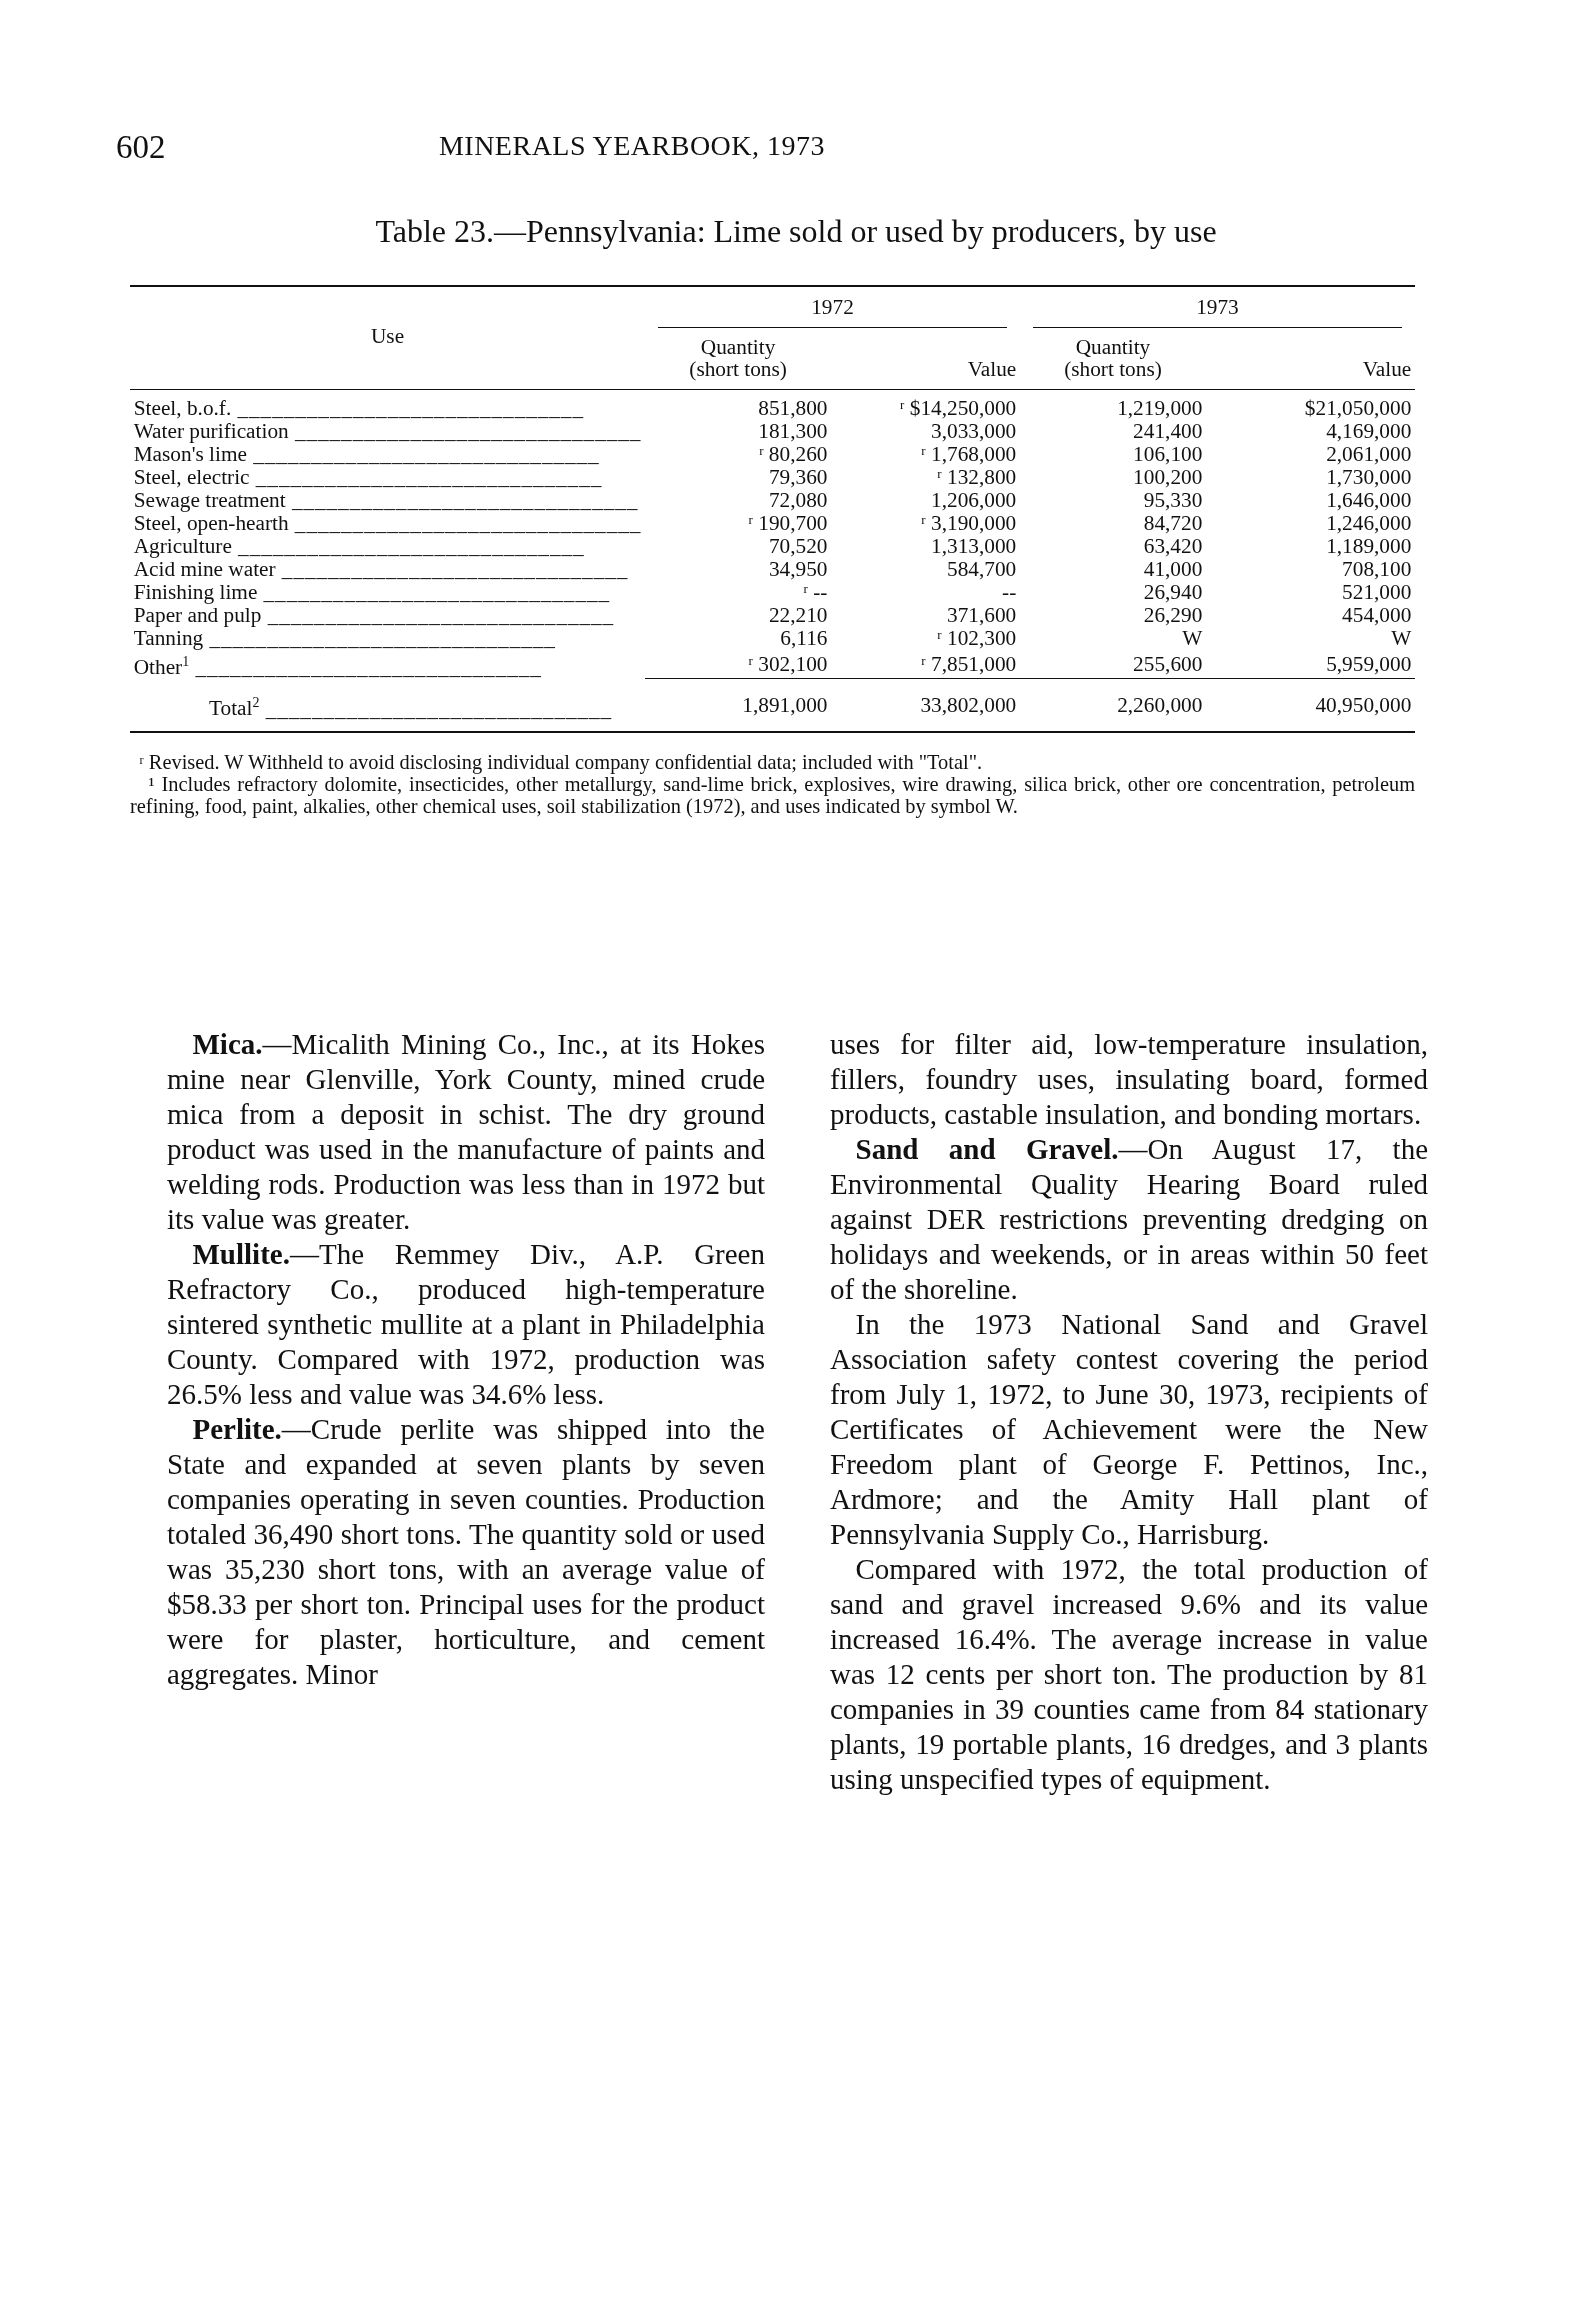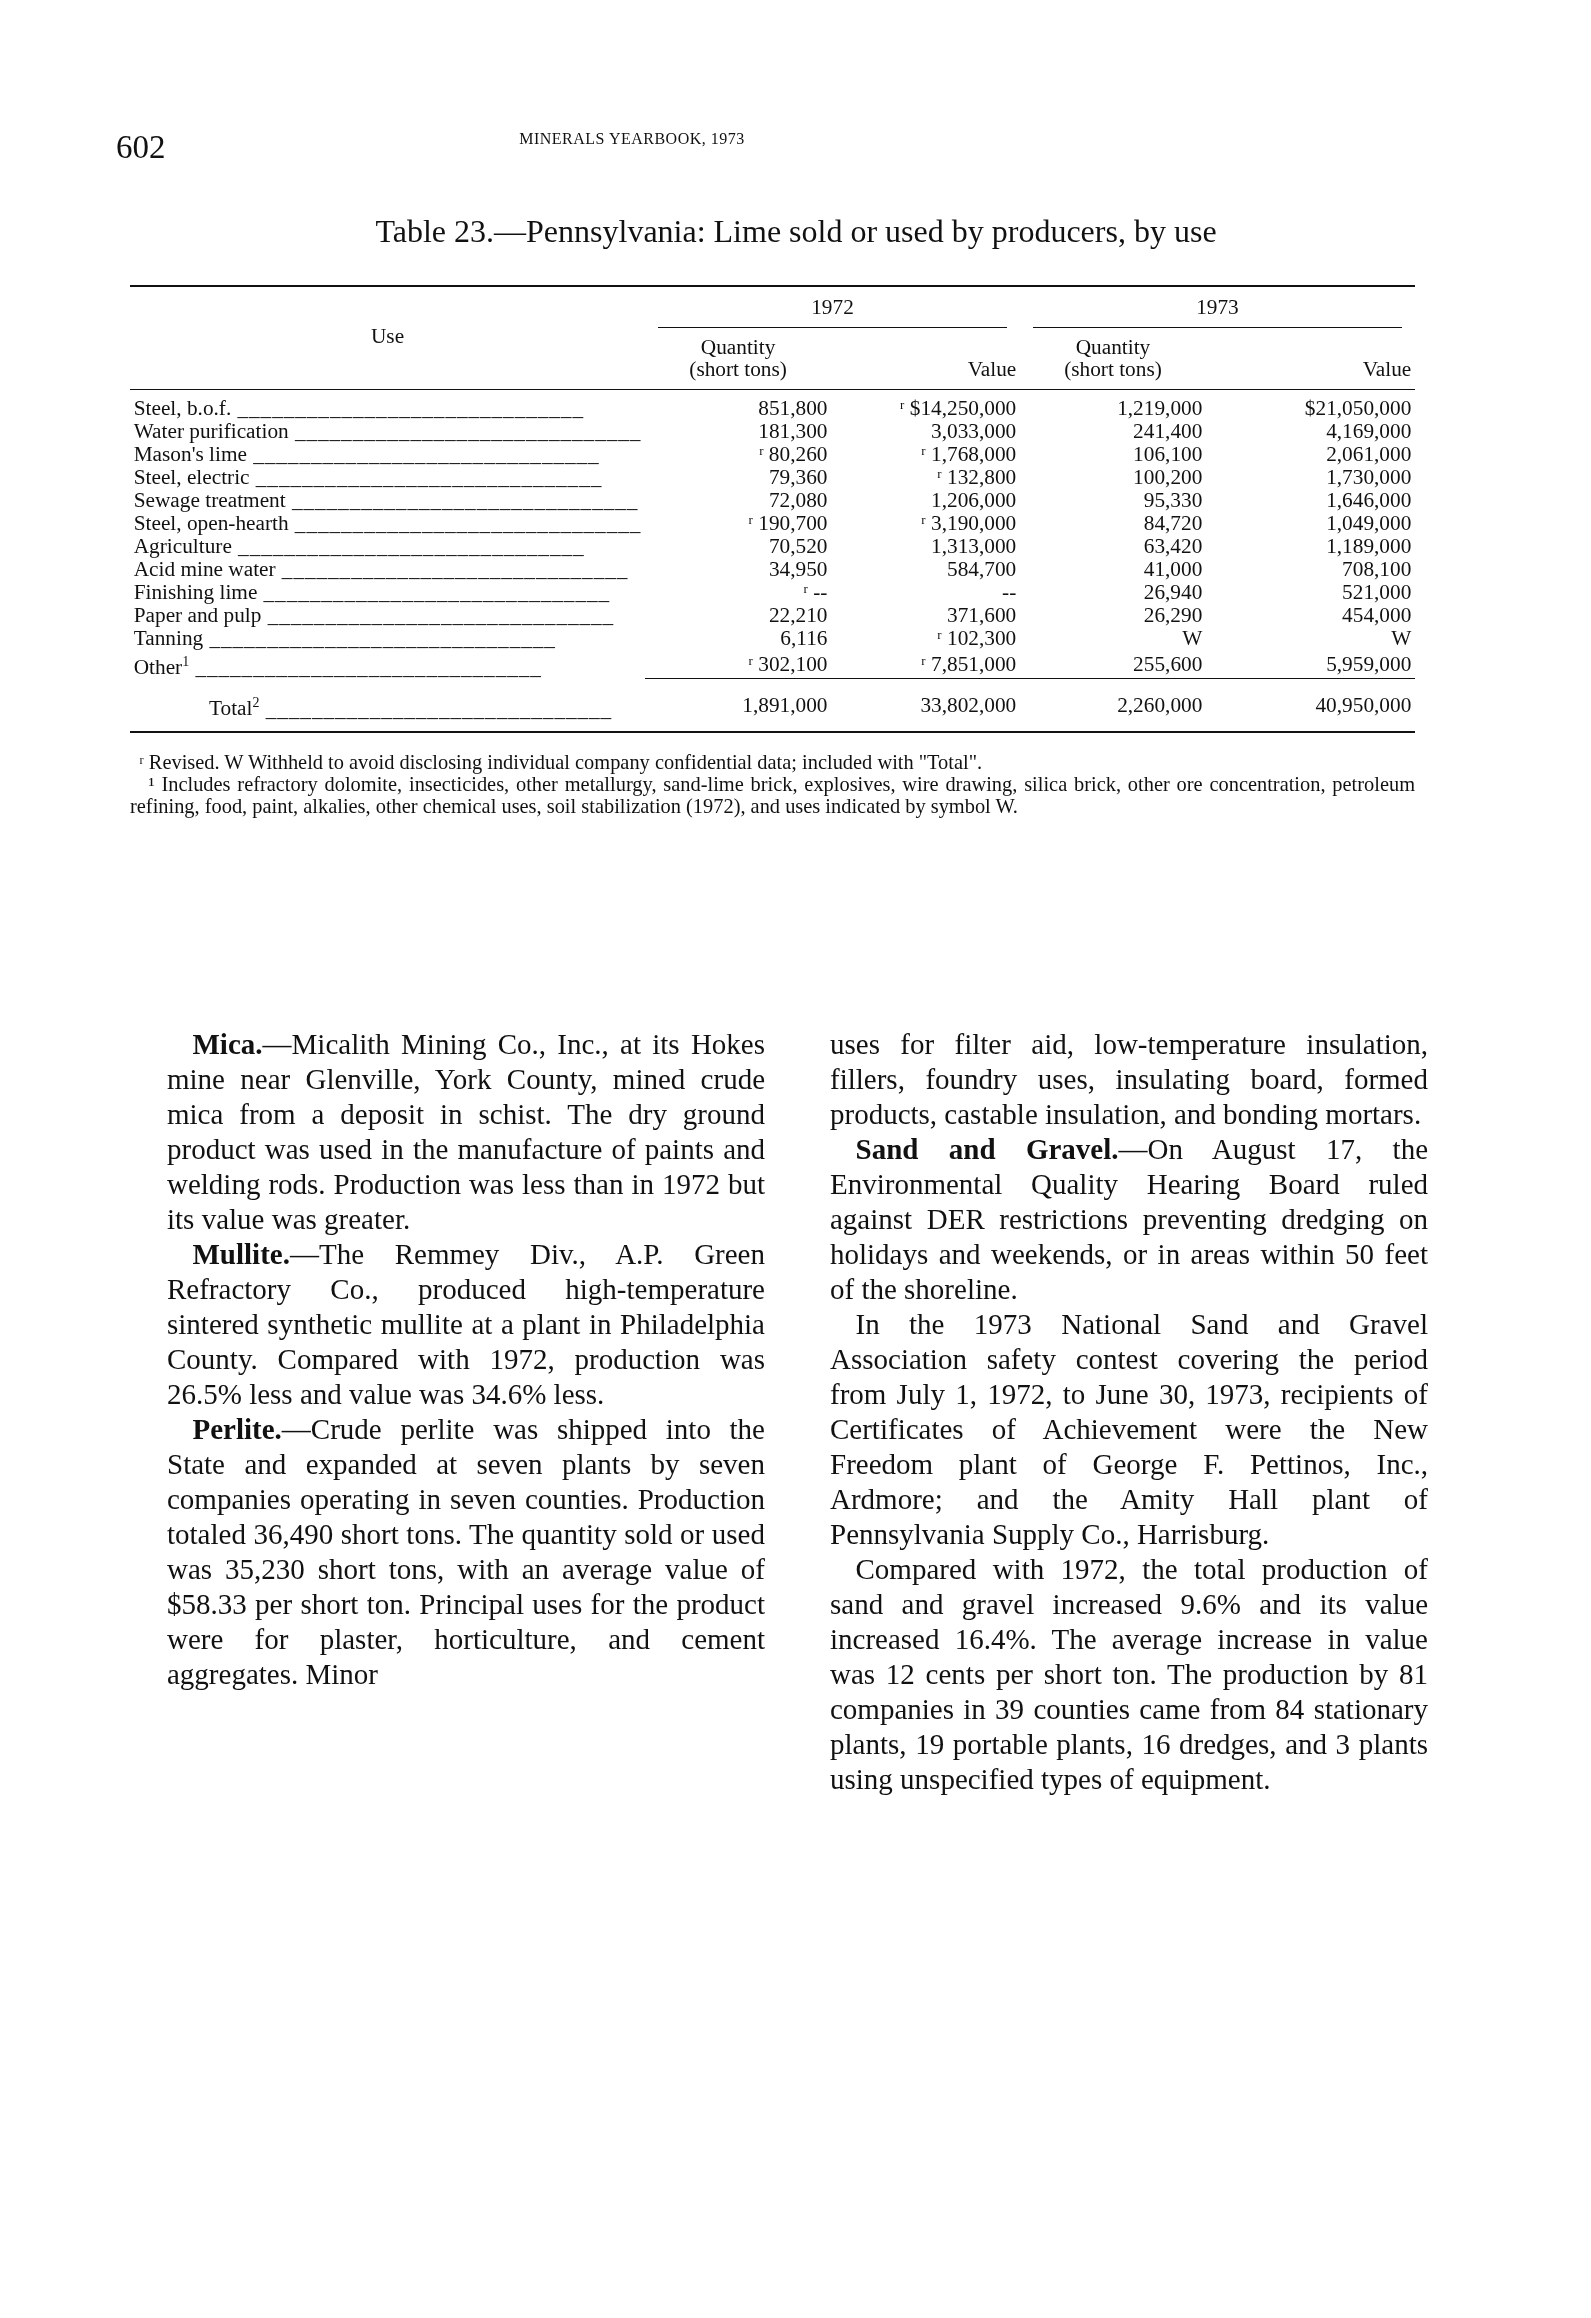--- a/index.html
+++ b/index.html
@@ -3,21 +3,21 @@
 <meta charset="utf-8">
 <style>
   html, body { margin: 0; padding: 0; background: #ffffff; }
   body {
     width: 1592px; height: 2529px; position: relative; overflow: hidden;
     font-family: "Liberation Serif", "DejaVu Serif", serif; color: #111;
   }
   .page { position: absolute; left: 0; top: 0; width: 1592px; height: 2529px; }
   .running-head { position: absolute; top: 125px; left: 0; width: 1592px; height: 42px; }
   .page-number { position: absolute; left: 116px; top: 4px; font-size: 33px; }
-  .book-title { position: absolute; left: 0; width: 1264px; text-align: center; top: 4.6px; font-size: 16px; letter-spacing: 0.5px; }
+  .book-title { position: absolute; left: 0; width: 1264px; text-align: center; top: 4.6px; font-size: 28px; letter-spacing: 0.5px; }
   .table-title { position: absolute; top: 213px; left: 0; width: 1592px; text-align: center; font-size: 32px; }
 
   .table-wrap { position: absolute; left: 130px; top: 285px; width: 1285px; font-family: "Liberation Serif", serif; }
   .rule-thick { border-top: 2.8px solid #111; }
   table { border-collapse: collapse; width: 100%; font-size: 21.3px; }
   th { font-weight: normal; font-size: 21.3px; }
   td, th { padding: 0 3.7px; line-height: 23px; }
   .num { text-align: right; white-space: nowrap; }
   .leader::after { content: " ______________________________"; letter-spacing: 0.9px; }
   .use-cell { white-space: nowrap; overflow: hidden; }
@@ -125,21 +125,21 @@
             <td class="num">72,080</td>
             <td class="num">1,206,000</td>
             <td class="num">95,330</td>
             <td class="num">1,646,000</td>
           </tr>
           <tr>
             <td class="use-cell"><span>Steel, open-hearth</span><span class="leader"></span></td>
             <td class="num">ʳ 190,700</td>
             <td class="num">ʳ 3,190,000</td>
             <td class="num">84,720</td>
-            <td class="num">1,049,000</td>
+            <td class="num">1,246,000</td>
           </tr>
           <tr>
             <td class="use-cell"><span>Agriculture</span><span class="leader"></span></td>
             <td class="num">70,520</td>
             <td class="num">1,313,000</td>
             <td class="num">63,420</td>
             <td class="num">1,189,000</td>
           </tr>
           <tr>
             <td class="use-cell"><span>Acid mine water</span><span class="leader"></span></td>

